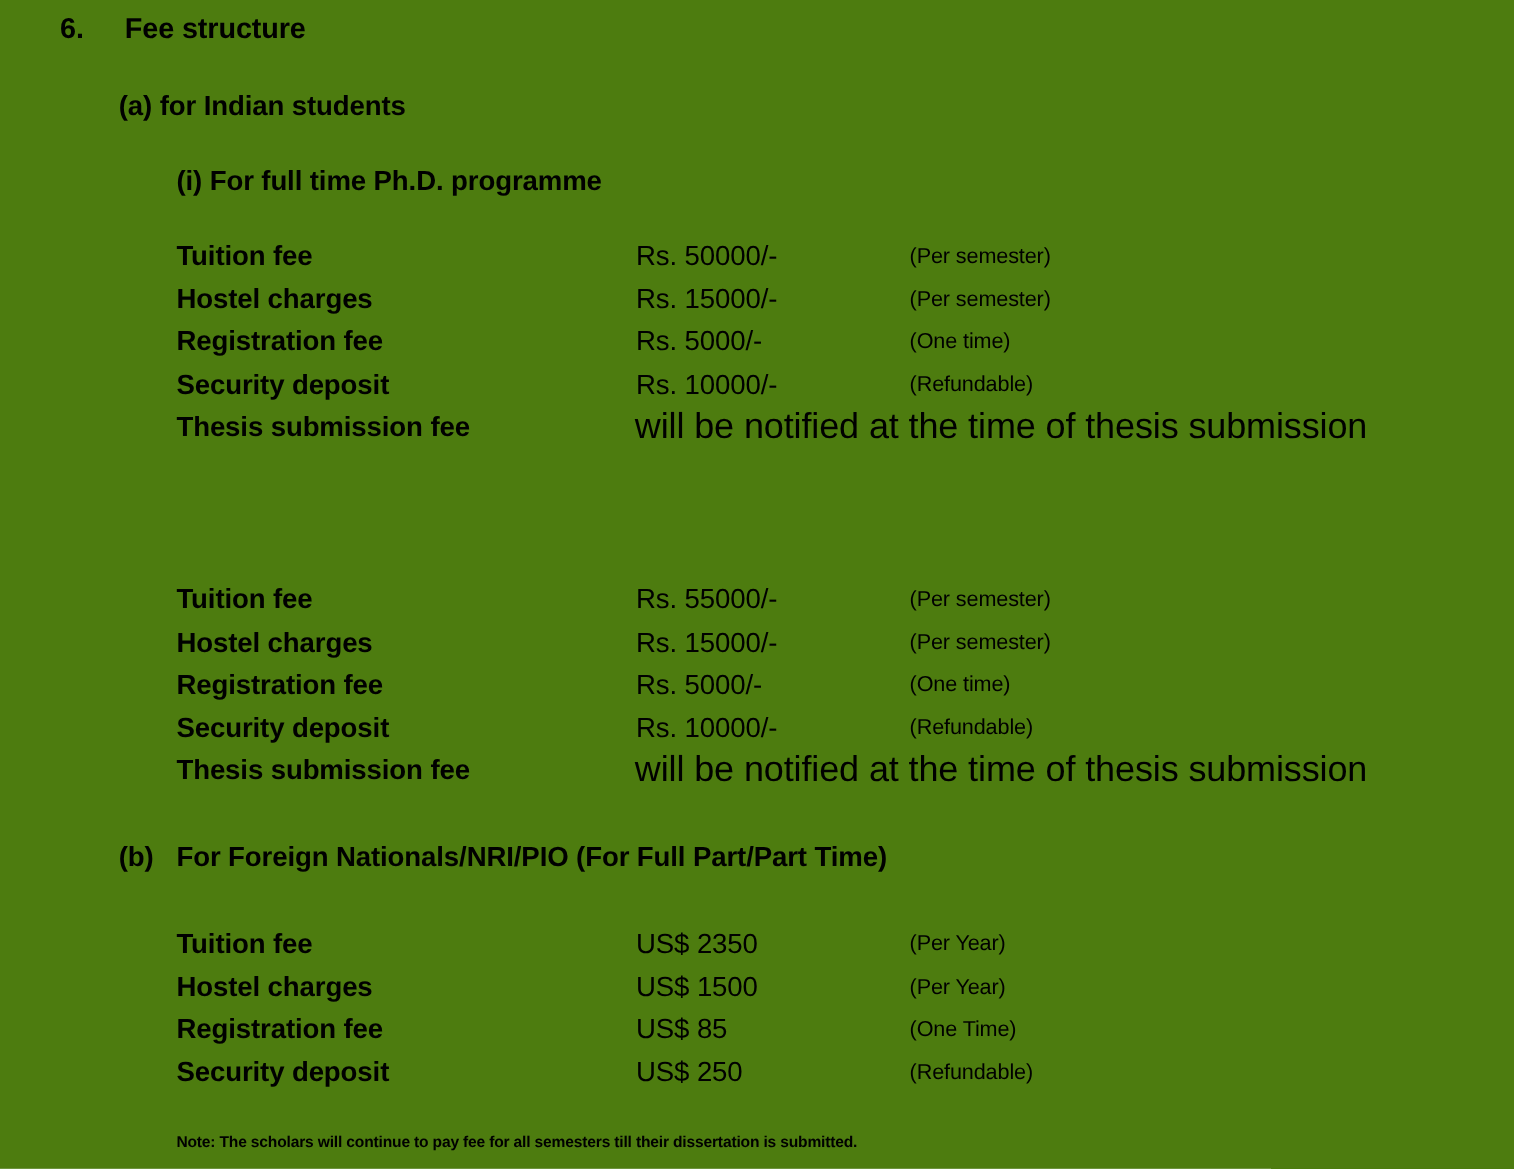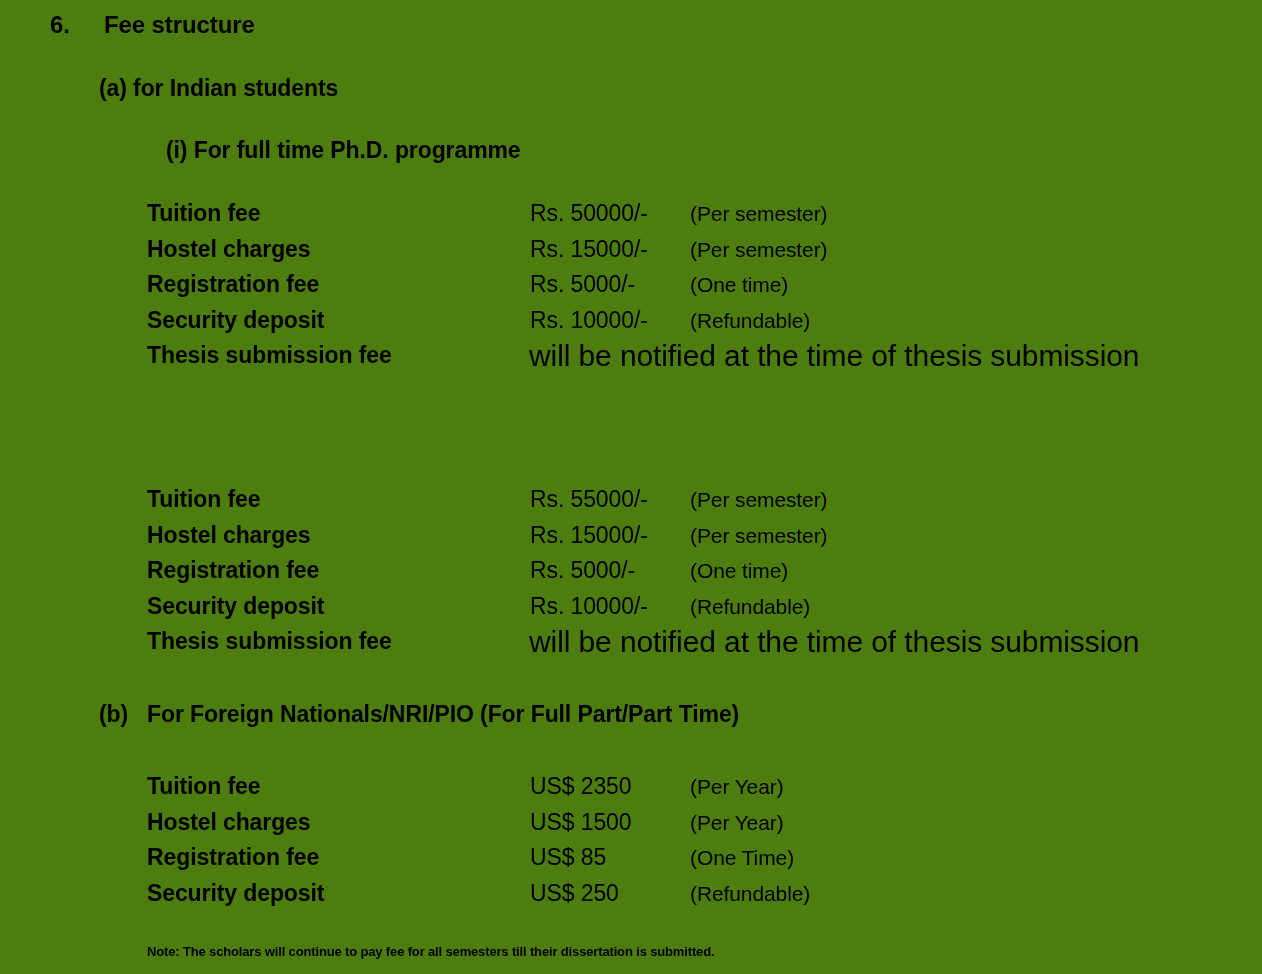--- a/index.html
+++ b/index.html
@@ -57,21 +57,20 @@
   }
 
   .item-heading {
     position: absolute;
     left: 147px;
     font-size: 23px;
     font-weight: bold;
     letter-spacing: -0.1px;
     white-space: nowrap;
     line-height: 33px;
-    margin-left: 19px;
   }
 
   
   .fee-table {
     position: absolute;
     left: 0;
     width: 1262px;
   }
   .fee-row {
     position: relative;
@@ -90,23 +89,23 @@
   .fee-amount {
     position: absolute;
     left: 530px;
     top: 0;
     font-size: 23px;
     font-weight: normal;
     letter-spacing: -0.1px;
   }
   .fee-period {
     position: absolute;
-    left: 690px;
-    top: 0;
-    font-size: 21px;
+    left: 758px;
+    top: 0;
+    font-size: 18px;
     font-weight: normal;
     letter-spacing: -0.1px;
   }
   .fee-note-inline {
     position: absolute;
     left: 529px;
     top: 0;
     font-size: 30px;
     font-weight: normal;
     letter-spacing: -0.1px;

